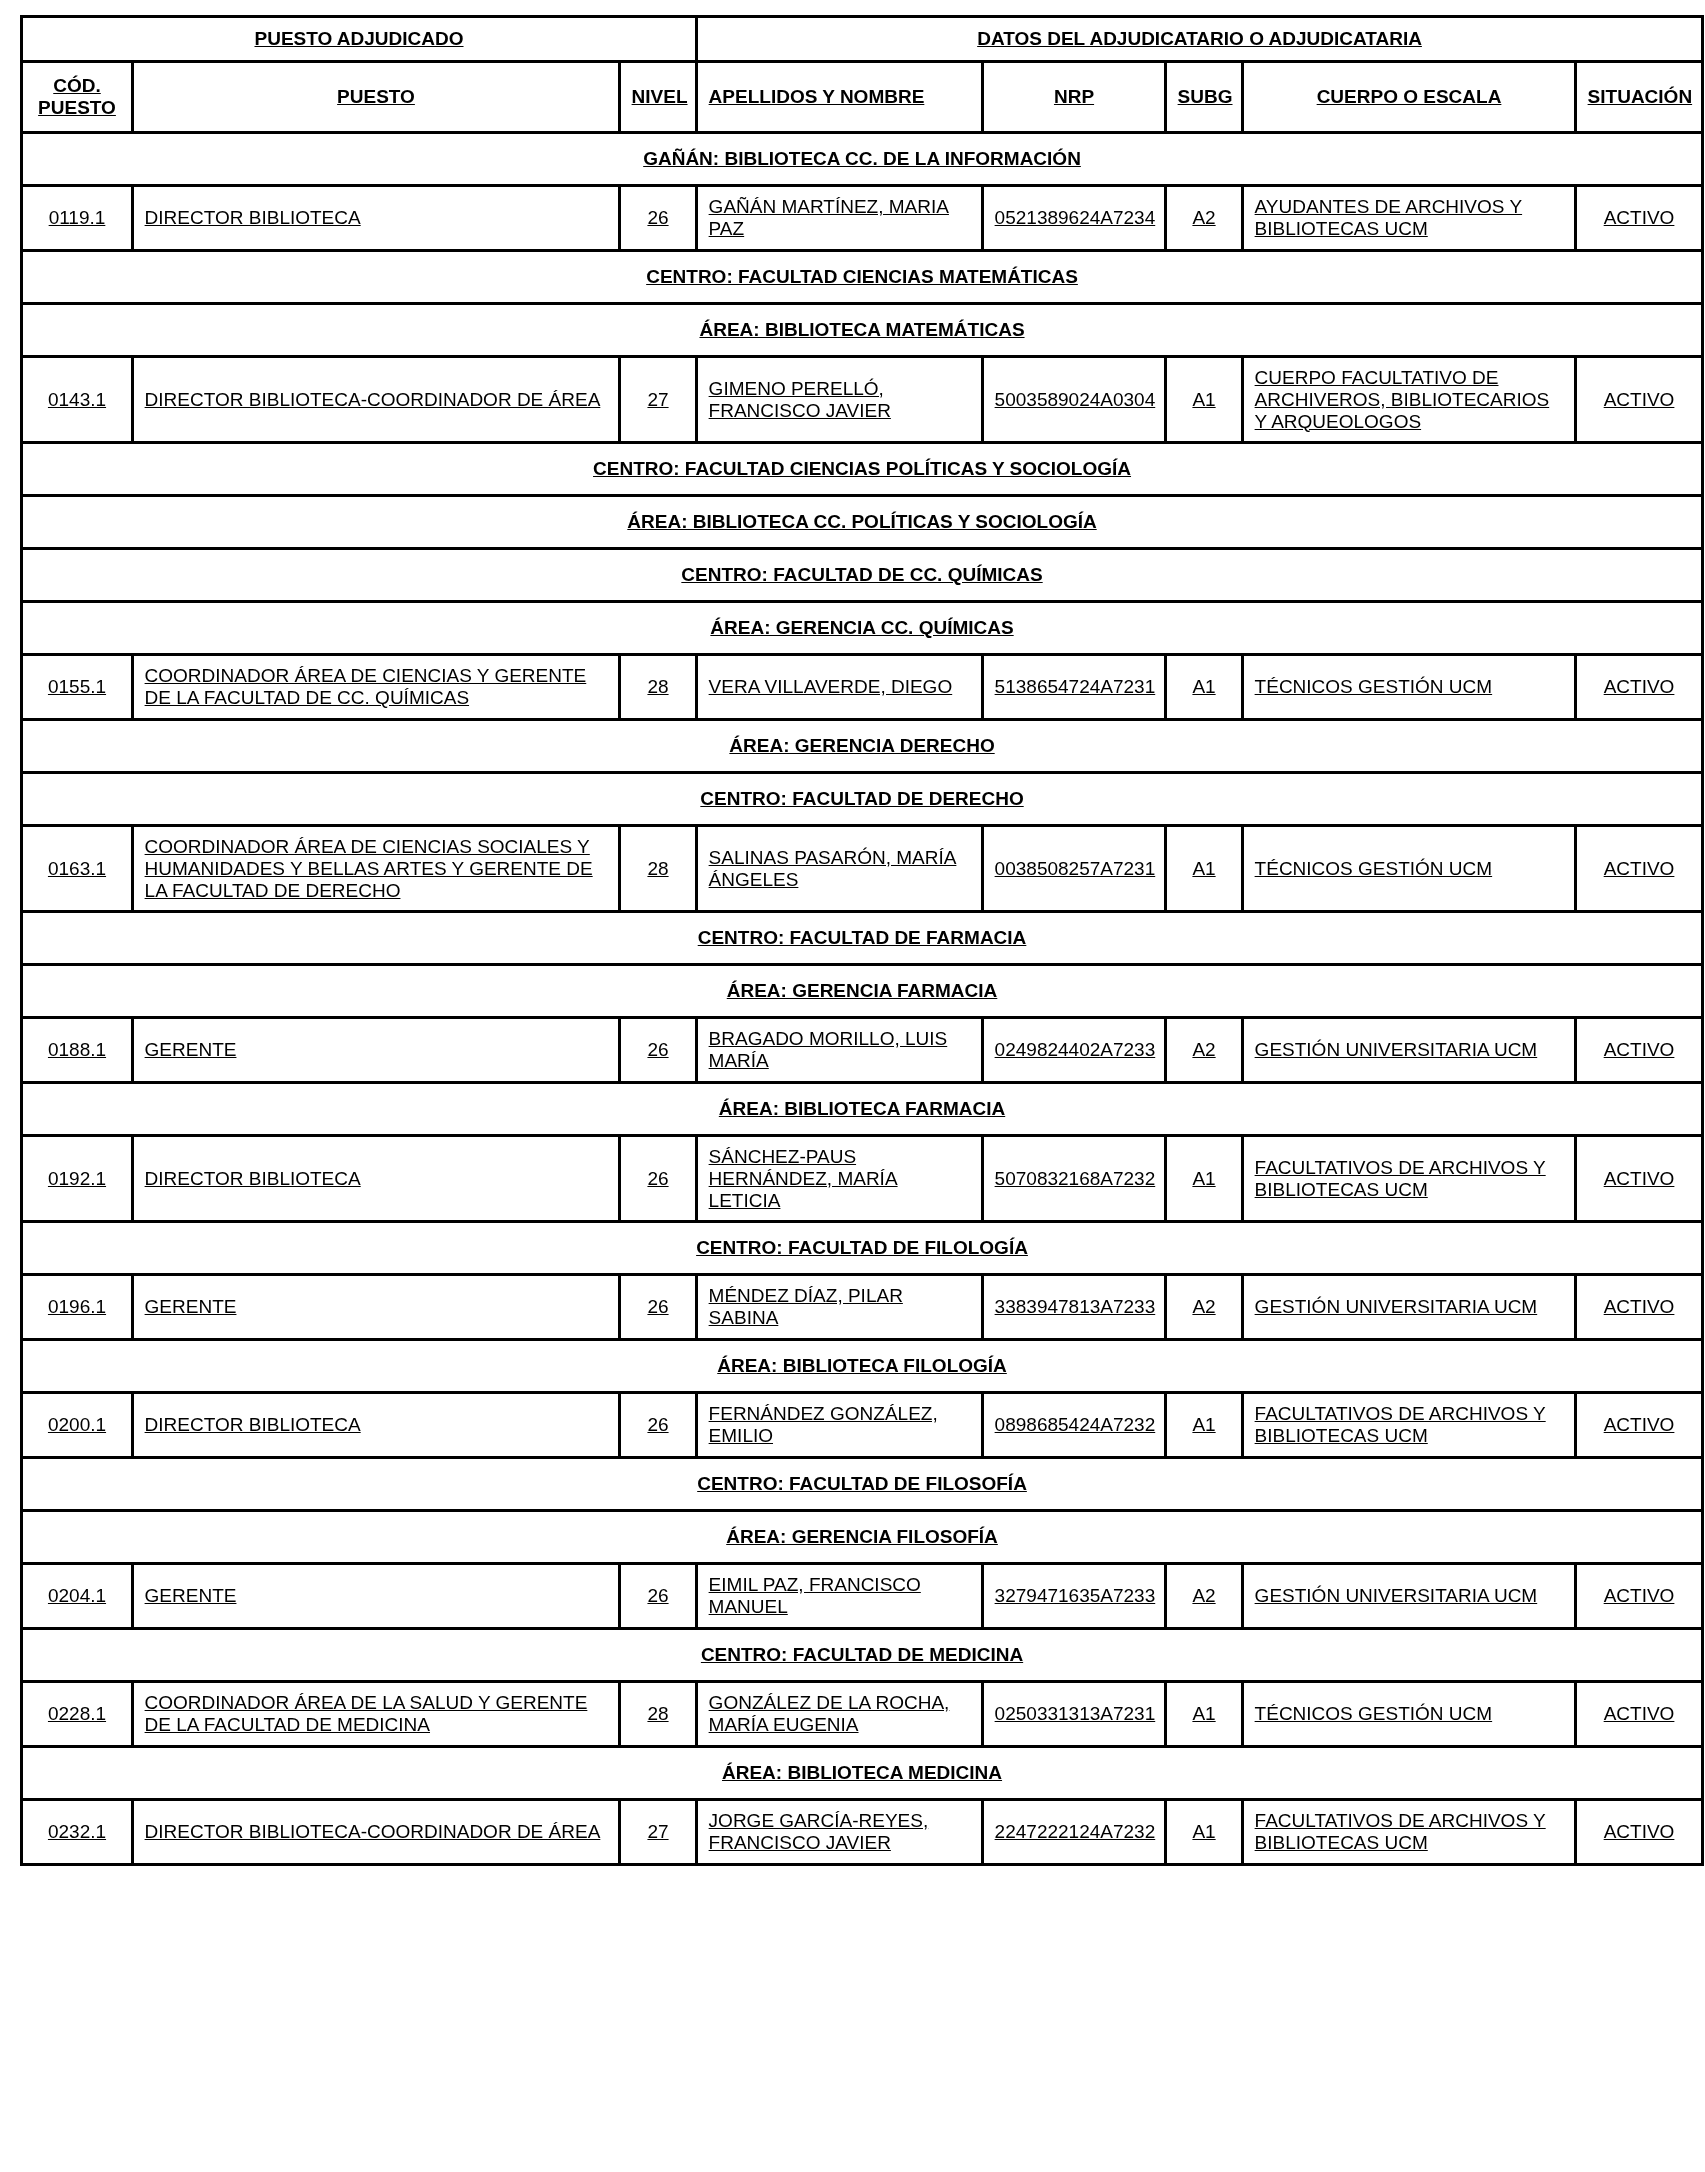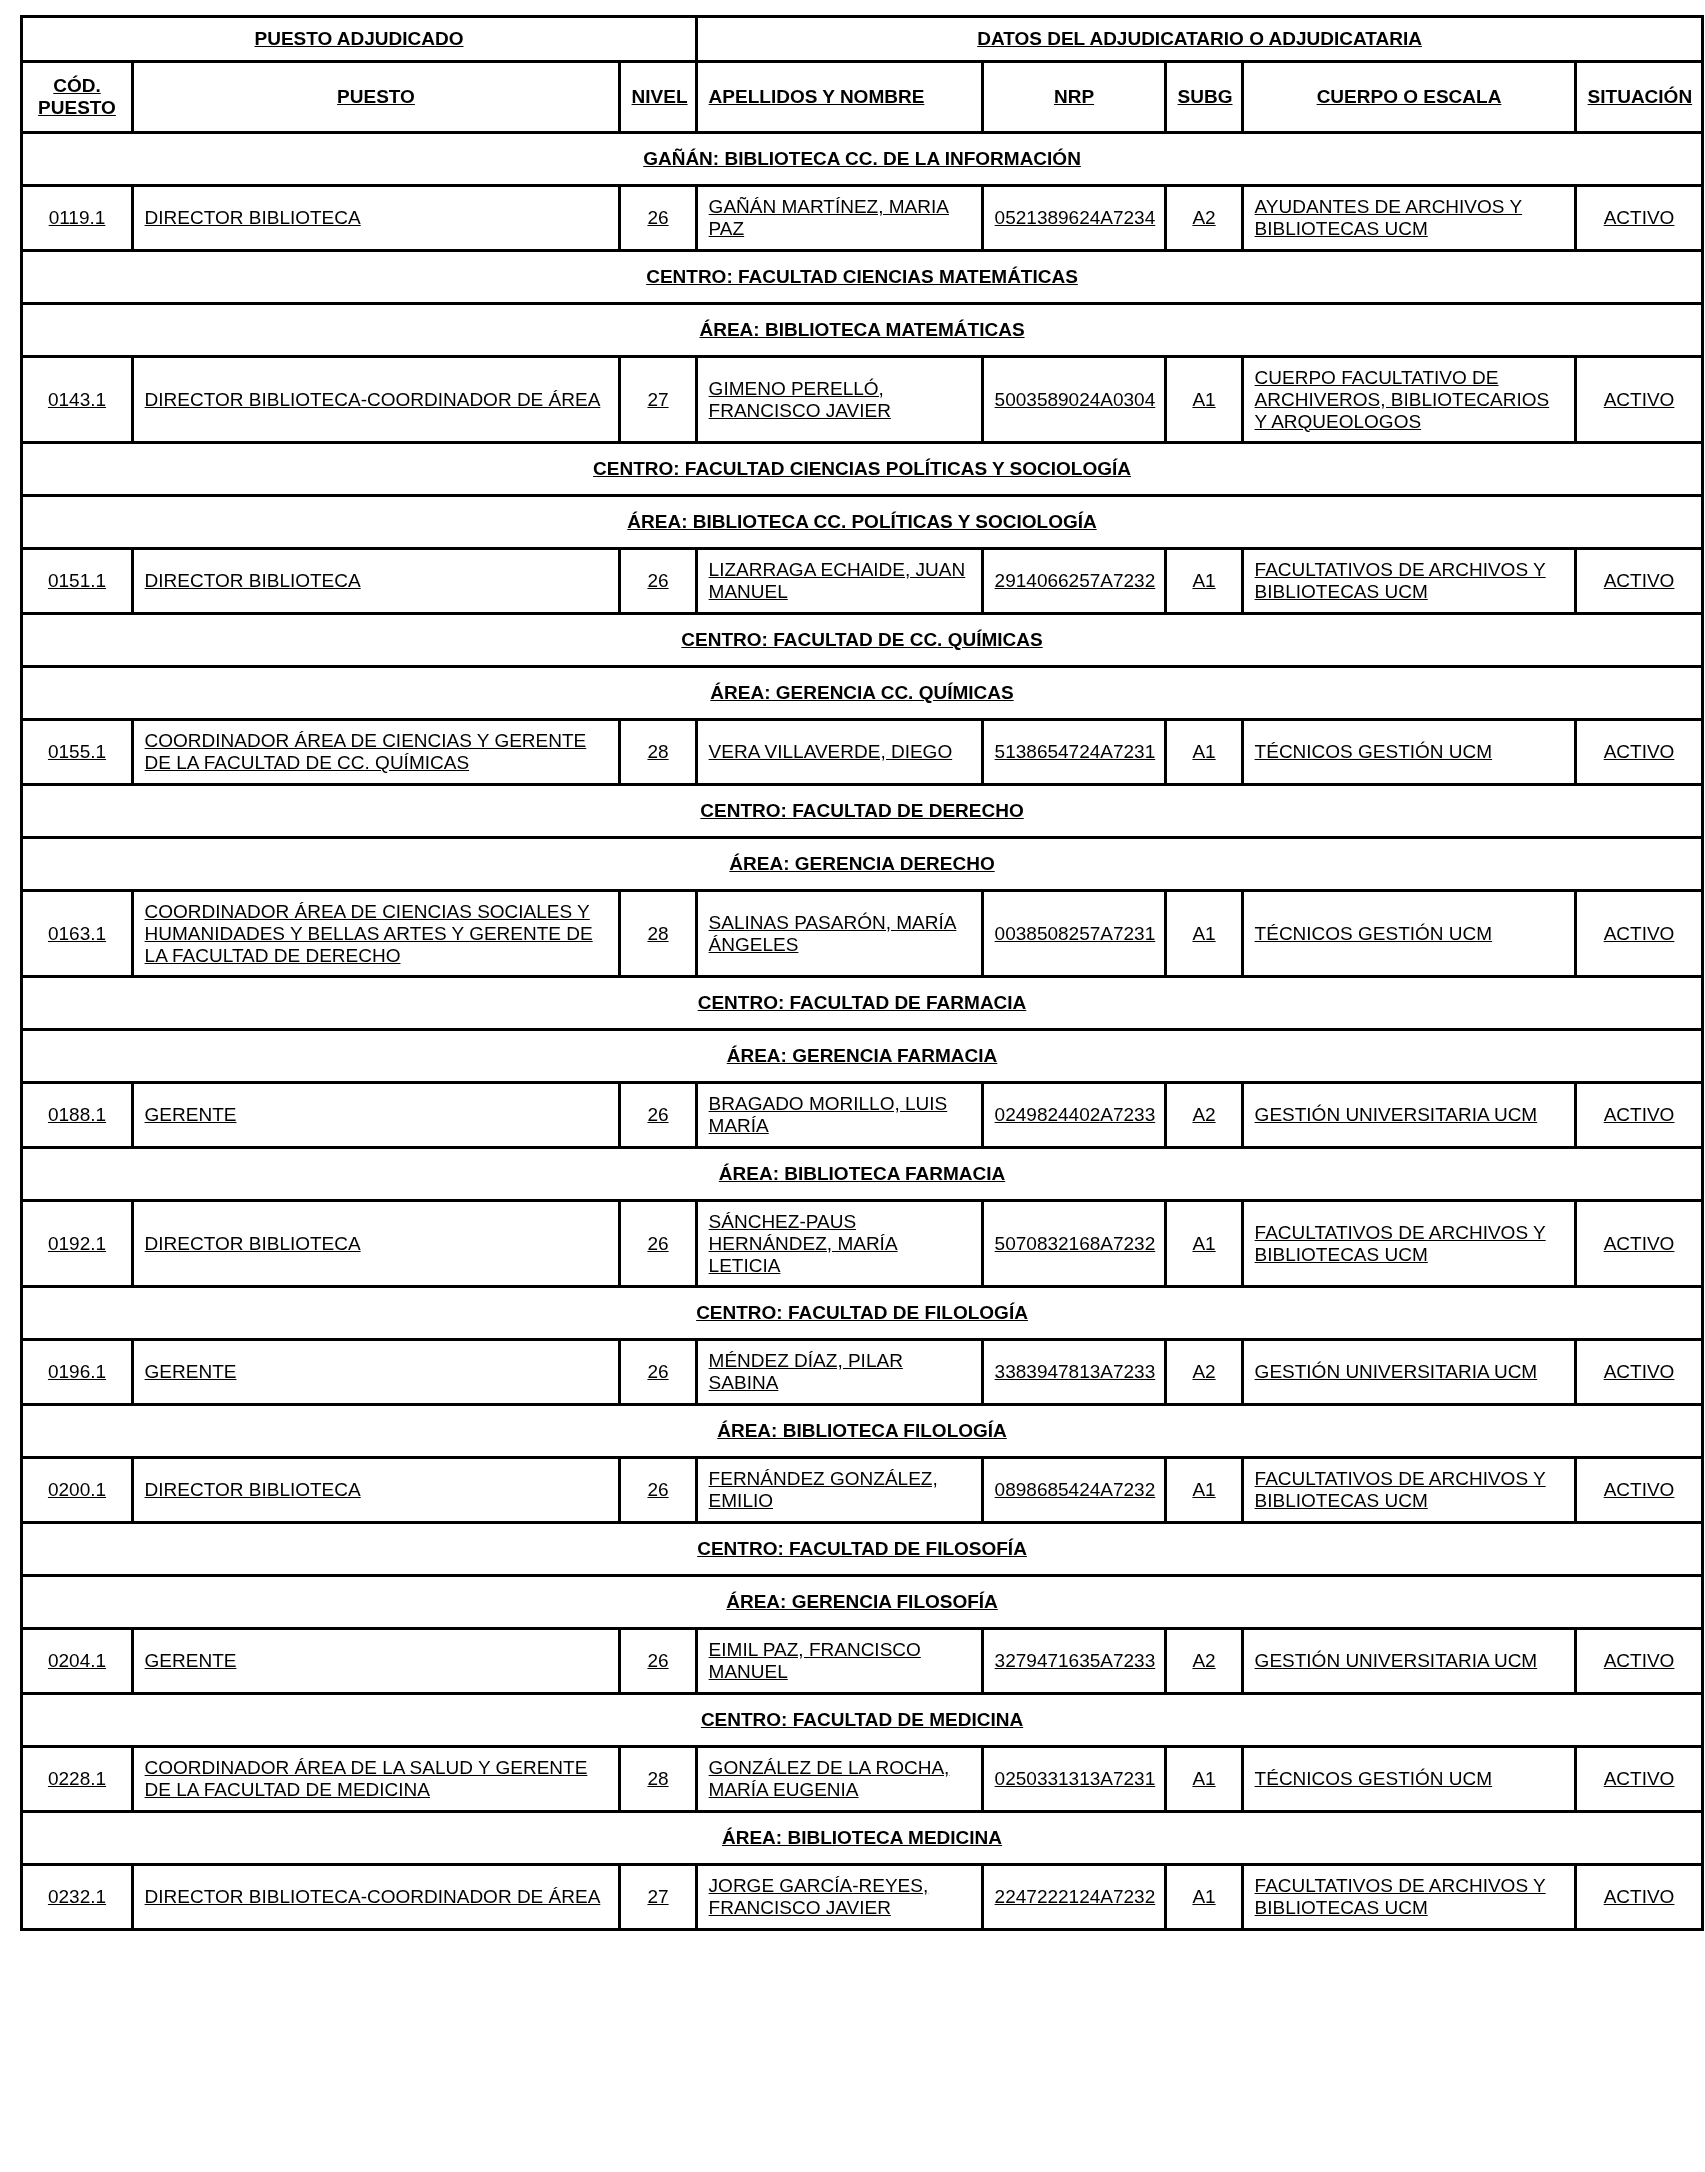--- a/index.html
+++ b/index.html
@@ -88,51 +88,41 @@
         <td class="c tight">A1</td>
         <td class="l body">CUERPO FACULTATIVO DE ARCHIVEROS, BIBLIOTECARIOS Y ARQUEOLOGOS</td>
         <td class="c tight">ACTIVO</td>
       </tr>
       <tr class="sec">
         <td colspan="8">CENTRO: FACULTAD CIENCIAS POLÍTICAS Y SOCIOLOGÍA</td>
       </tr>
       <tr class="sec">
         <td colspan="8">ÁREA: BIBLIOTECA CC. POLÍTICAS Y SOCIOLOGÍA</td>
       </tr>
-      <tr class="r2">
-        <td class="c tight">0151.1</td>
-        <td class="l">DIRECTOR BIBLIOTECA</td>
-        <td class="c tight">26</td>
-        <td class="l name">LIZARRAGA ECHAIDE, JUAN MANUEL</td>
-        <td class="c tight">2914066257A7232</td>
-        <td class="c tight">A1</td>
-        <td class="l body">FACULTATIVOS DE ARCHIVOS Y BIBLIOTECAS UCM</td>
-        <td class="c tight">ACTIVO</td>
-      </tr>
       <tr class="sec">
         <td colspan="8">CENTRO: FACULTAD DE CC. QUÍMICAS</td>
       </tr>
       <tr class="sec">
         <td colspan="8">ÁREA: GERENCIA CC. QUÍMICAS</td>
       </tr>
       <tr class="r2">
         <td class="c tight">0155.1</td>
         <td class="l">COORDINADOR ÁREA DE CIENCIAS Y GERENTE DE LA FACULTAD DE CC. QUÍMICAS</td>
         <td class="c tight">28</td>
         <td class="l name">VERA VILLAVERDE, DIEGO</td>
         <td class="c tight">5138654724A7231</td>
         <td class="c tight">A1</td>
         <td class="l body">TÉCNICOS GESTIÓN UCM</td>
         <td class="c tight">ACTIVO</td>
       </tr>
       <tr class="sec">
+        <td colspan="8">ÁREA: GERENCIA DERECHO</td>
+      </tr>
+      <tr class="sec">
         <td colspan="8">CENTRO: FACULTAD DE DERECHO</td>
-      </tr>
-      <tr class="sec">
-        <td colspan="8">ÁREA: GERENCIA DERECHO</td>
       </tr>
       <tr class="r3">
         <td class="c tight">0163.1</td>
         <td class="l">COORDINADOR ÁREA DE CIENCIAS SOCIALES Y HUMANIDADES Y BELLAS ARTES Y GERENTE DE LA FACULTAD DE DERECHO</td>
         <td class="c tight">28</td>
         <td class="l name">SALINAS PASARÓN, MARÍA ÁNGELES</td>
         <td class="c tight">0038508257A7231</td>
         <td class="c tight">A1</td>
         <td class="l body">TÉCNICOS GESTIÓN UCM</td>
         <td class="c tight">ACTIVO</td>

